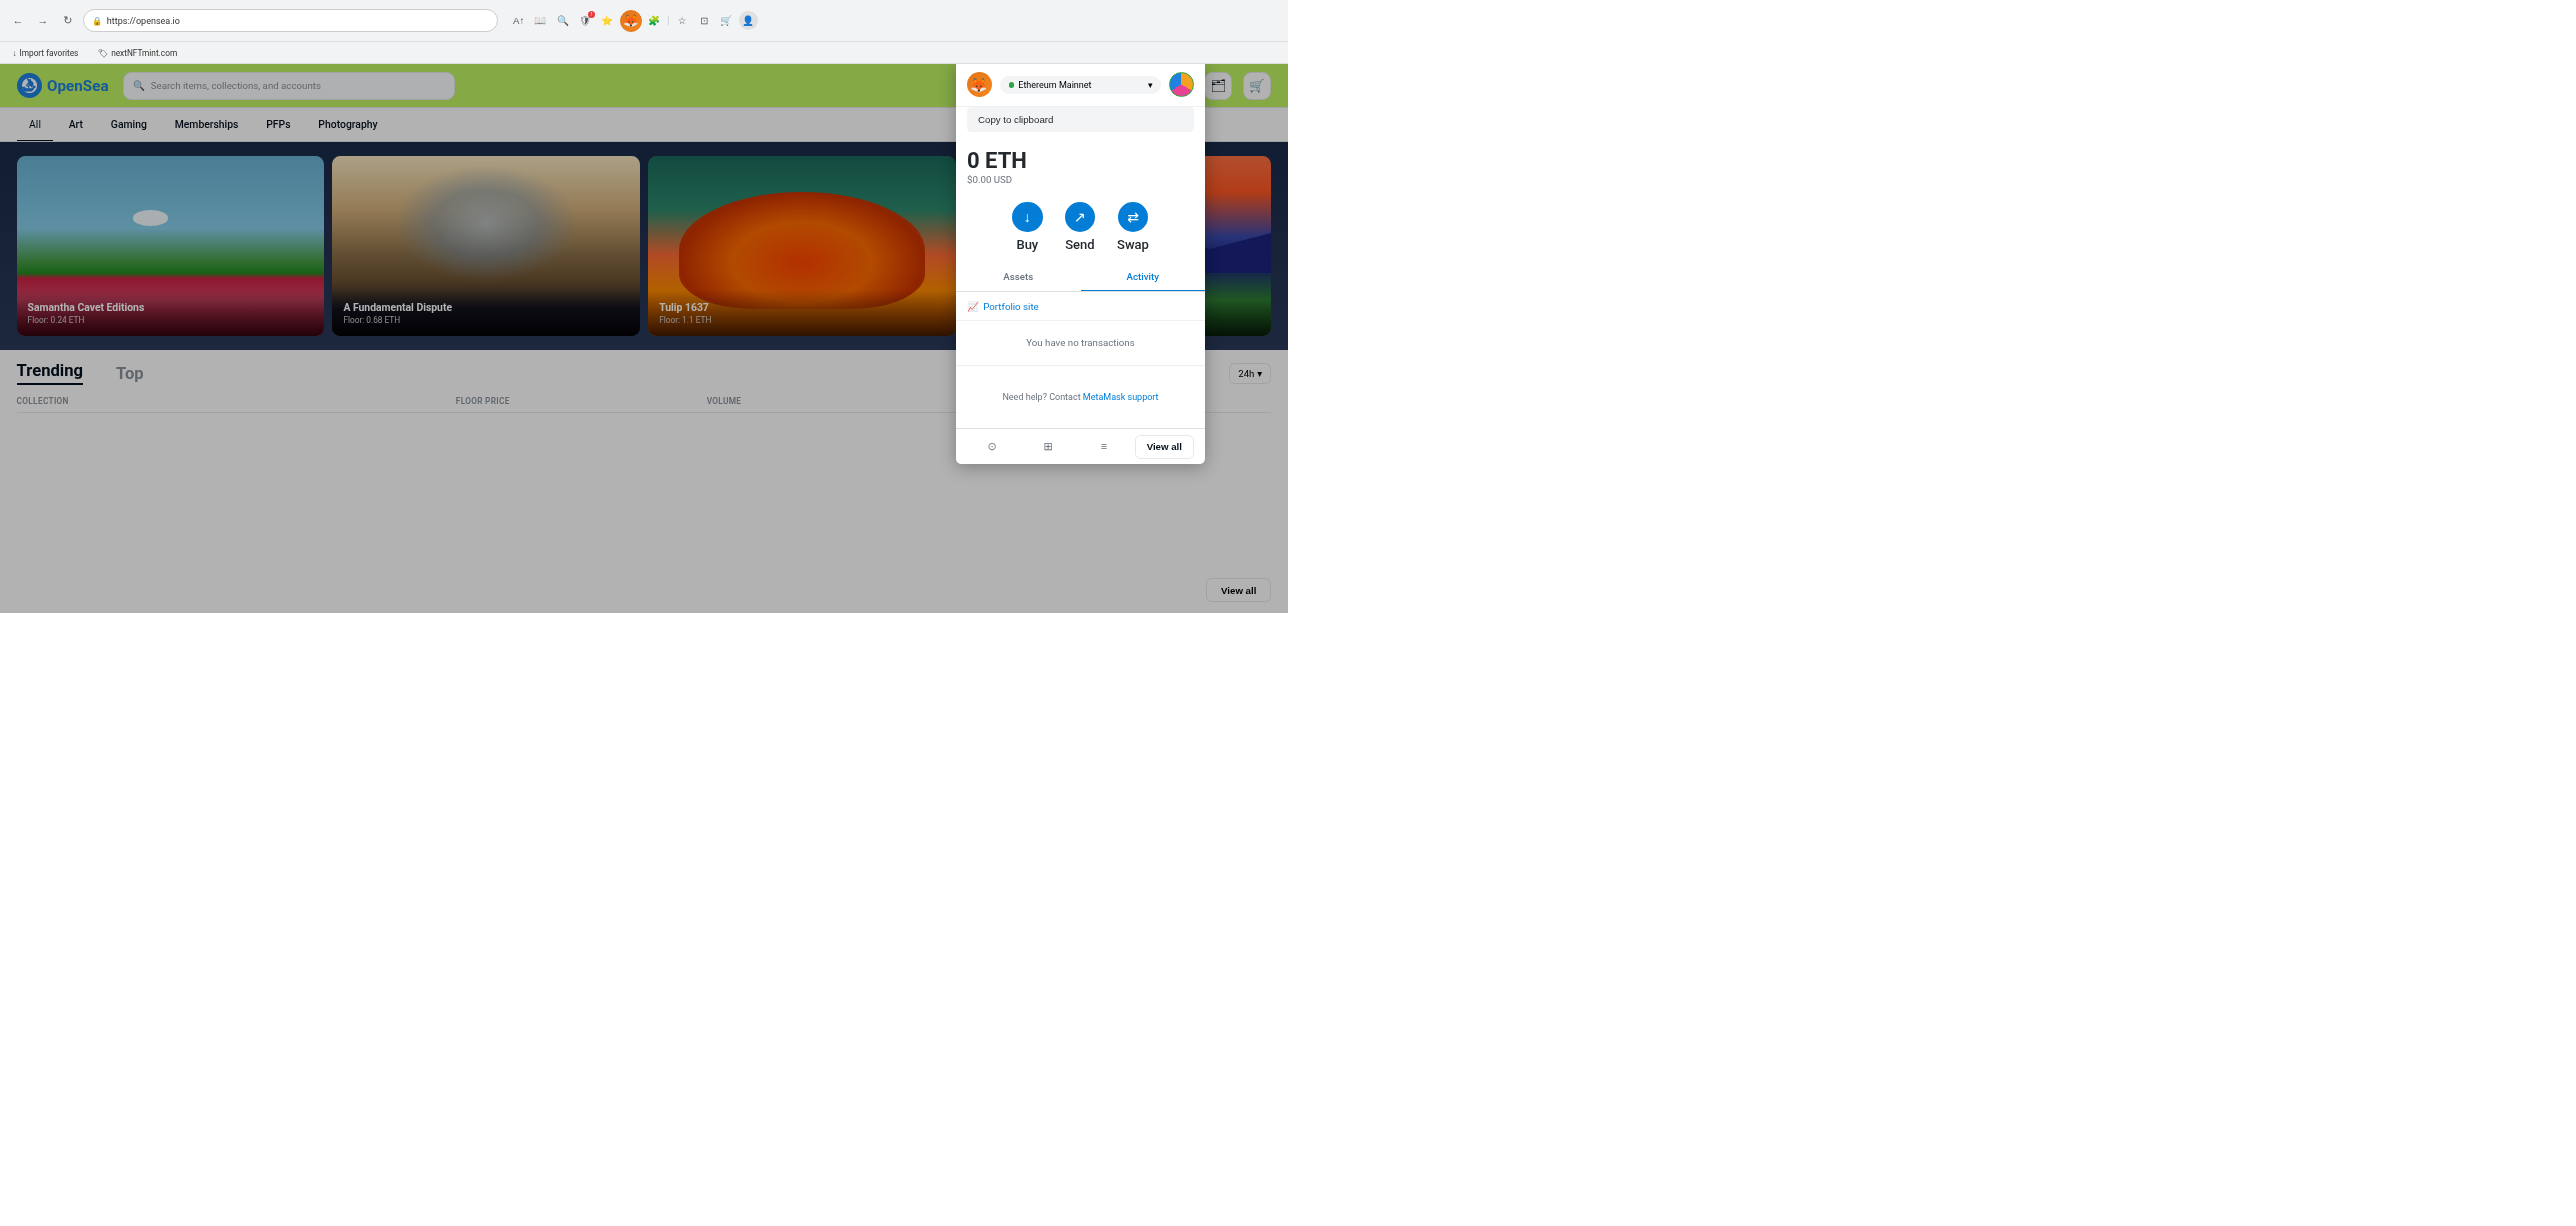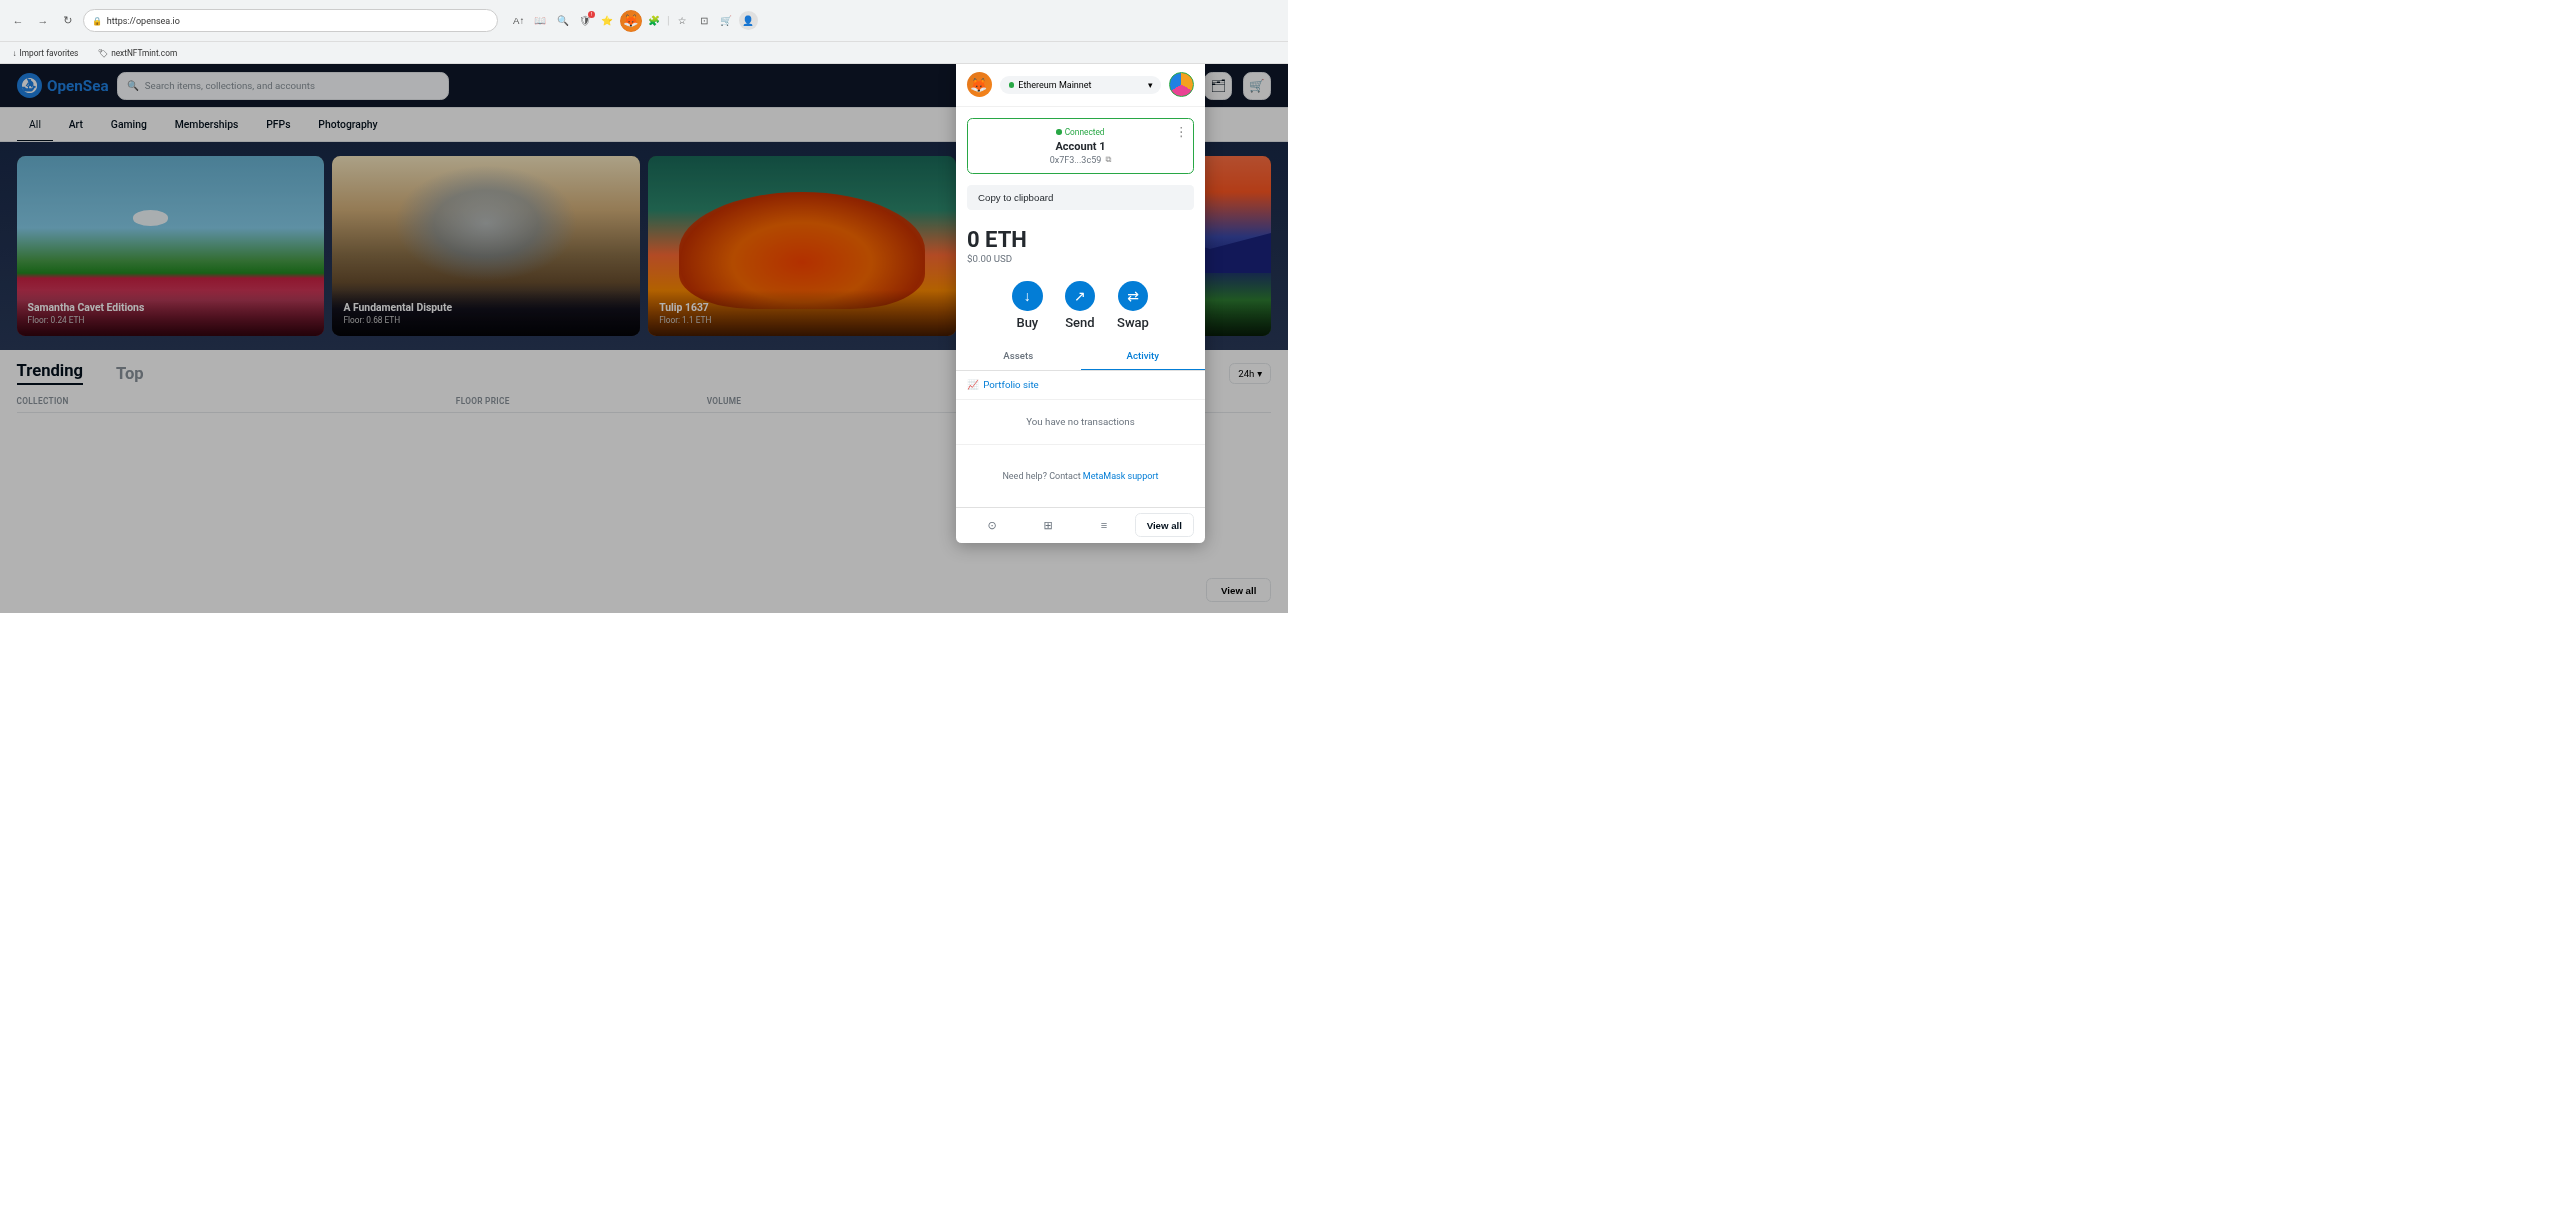--- a/index.html
+++ b/index.html
@@ -97,26 +97,26 @@
     
     .main-content {
       position: relative;
       background: #fff;
       height: calc(613px - 64px);
       overflow: hidden;
     }
 
     
     .opensea-nav {
-      background: #0f172a;
+      background: #bef264;
       height: 44px;
       display: flex;
       align-items: center;
       padding: 0 16.6px;
-      gap: 8px;
+      gap: 14px;
       border-bottom: 0.7px solid #e5e8eb;
       position: relative;
       z-index: 1;
     }
     .opensea-logo {
       display: flex; align-items: center; gap: 5.5px;
       font-size: 15.2px;
       font-weight: 700;
       color: #2081e2;
     }
@@ -663,32 +663,20 @@
       <div class="mm-fox-icon">🦊</div>
       <div class="mm-network-select">
         <div class="mm-network-dot"></div>
         <span>Ethereum Mainnet</span>
         <span style="margin-left:auto;">▾</span>
       </div>
       <div class="mm-avatar-circle"></div>
     </div>
 
     
-    <div class="mm-account-card">
-      <div class="connected-badge" style="justify-content:center;margin-bottom:2.8px;">
-        <div class="connected-dot"></div>
-        <span>Connected</span>
-      </div>
-      <div class="mm-account-name">Account 1</div>
-      <div class="mm-account-address">
-        <span>0x7F3...3c59</span>
-        <span class="mm-copy-icon">⧉</span>
-      </div>
-      <button class="mm-more-btn">⋮</button>
-    </div>
 
     
     <button class="mm-copy-btn">Copy to clipboard</button>
 
     
     <div class="mm-balance">
       <div class="mm-eth-amount">0 ETH</div>
       <div class="mm-usd-amount">$0.00 USD</div>
     </div>
 

